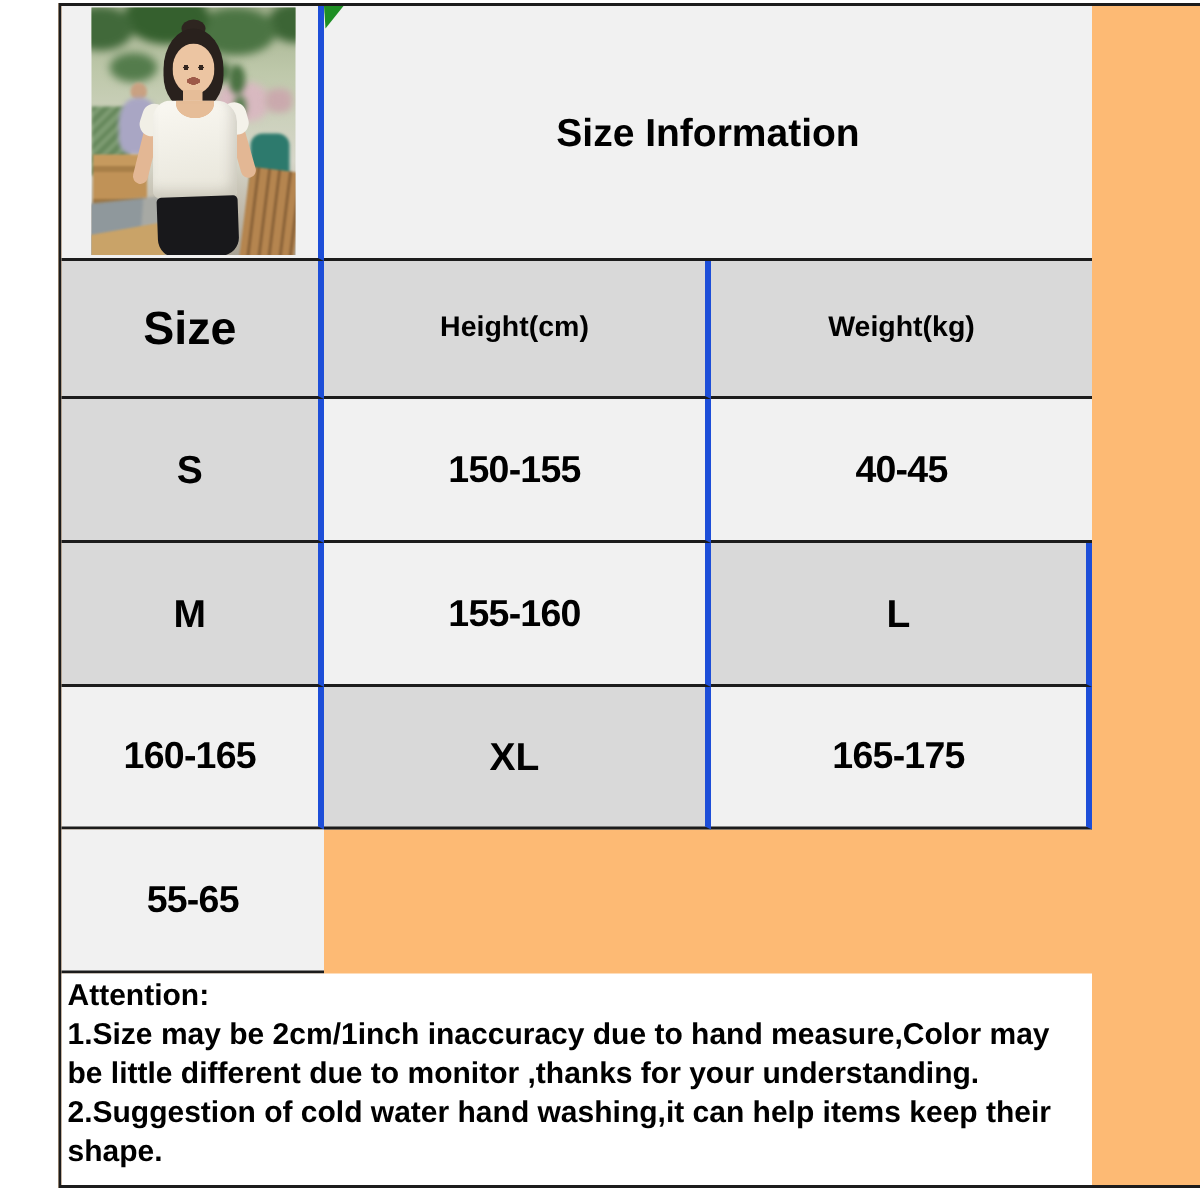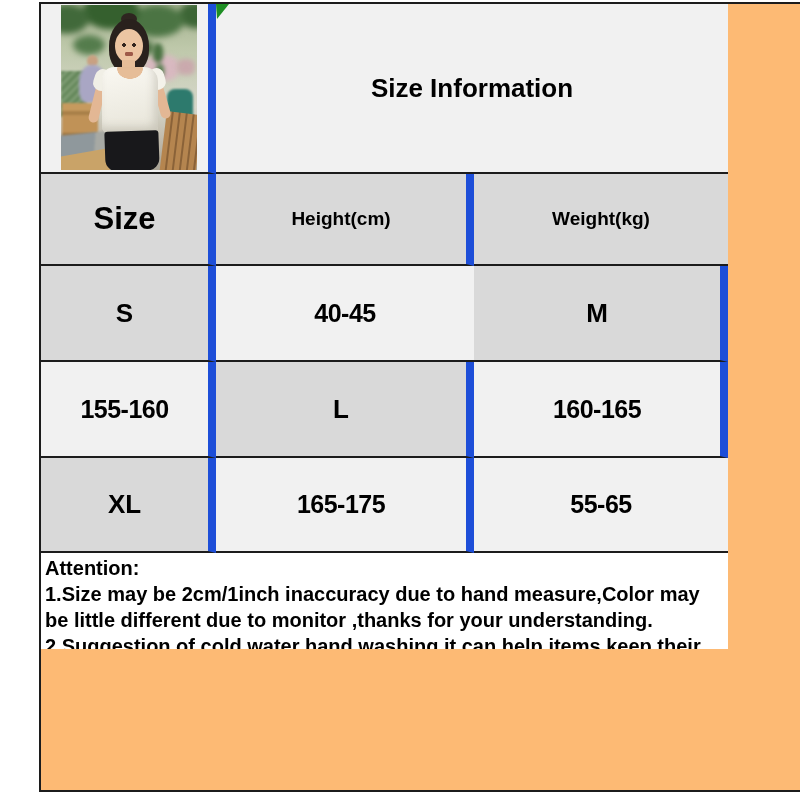--- a/index.html
+++ b/index.html
@@ -8,21 +8,21 @@
   .page { position:relative; width:800px; height:800px; background:#ffffff; overflow:hidden; }
 
   .sheet {
     position:absolute; left:39px; top:2px; width:794px; height:790px;
     border:2px solid #1c1c1c; background:#fdba74;
     display:grid;
     grid-template-columns:175px 258px 254px;
     grid-template-rows:170px 92px 96px 96px 95px 96px 1fr;
   }
   .cell {
-    border-right:8px solid #1d4ed8; border-bottom:2px solid #1c1c1c;
+    border-right:4px solid #1d4ed8; border-bottom:2px solid #1c1c1c;
     display:flex; align-items:center; justify-content:center;
     position:relative; overflow:hidden;
   }
   .no-r { border-right:none; }
   .bg-light { background:#f1f1f1; }
   .bg-gray  { background:#d9d9d9; }
 
   .photo-cell { align-items:flex-start; justify-content:flex-start; }
   .title-cell { grid-column:2/4; }
   .title-text { font-size:26px; font-weight:bold; letter-spacing:0; }
@@ -129,20 +129,21 @@
         <polygon points="0,0 13,0 1,15" fill="#1e8e24"></polygon>
       </svg>
       <span class="title-text">Size Information</span>
     </div>
 
     <div class="cell bg-gray hdr hdr-size">Size</div>
     <div class="cell bg-gray hdr">Height(cm)</div>
     <div class="cell bg-gray hdr no-r">Weight(kg)</div>
 
     <div class="cell bg-gray size-letter">S</div>
+    <div class="cell bg-light val">150-155</div>
     <div class="cell bg-light val no-r">40-45</div>
 
     <div class="cell bg-gray size-letter">M</div>
     <div class="cell bg-light val">155-160</div>
 
     <div class="cell bg-gray size-letter">L</div>
     <div class="cell bg-light val">160-165</div>
 
     <div class="cell bg-gray size-letter">XL</div>
     <div class="cell bg-light val">165-175</div>

